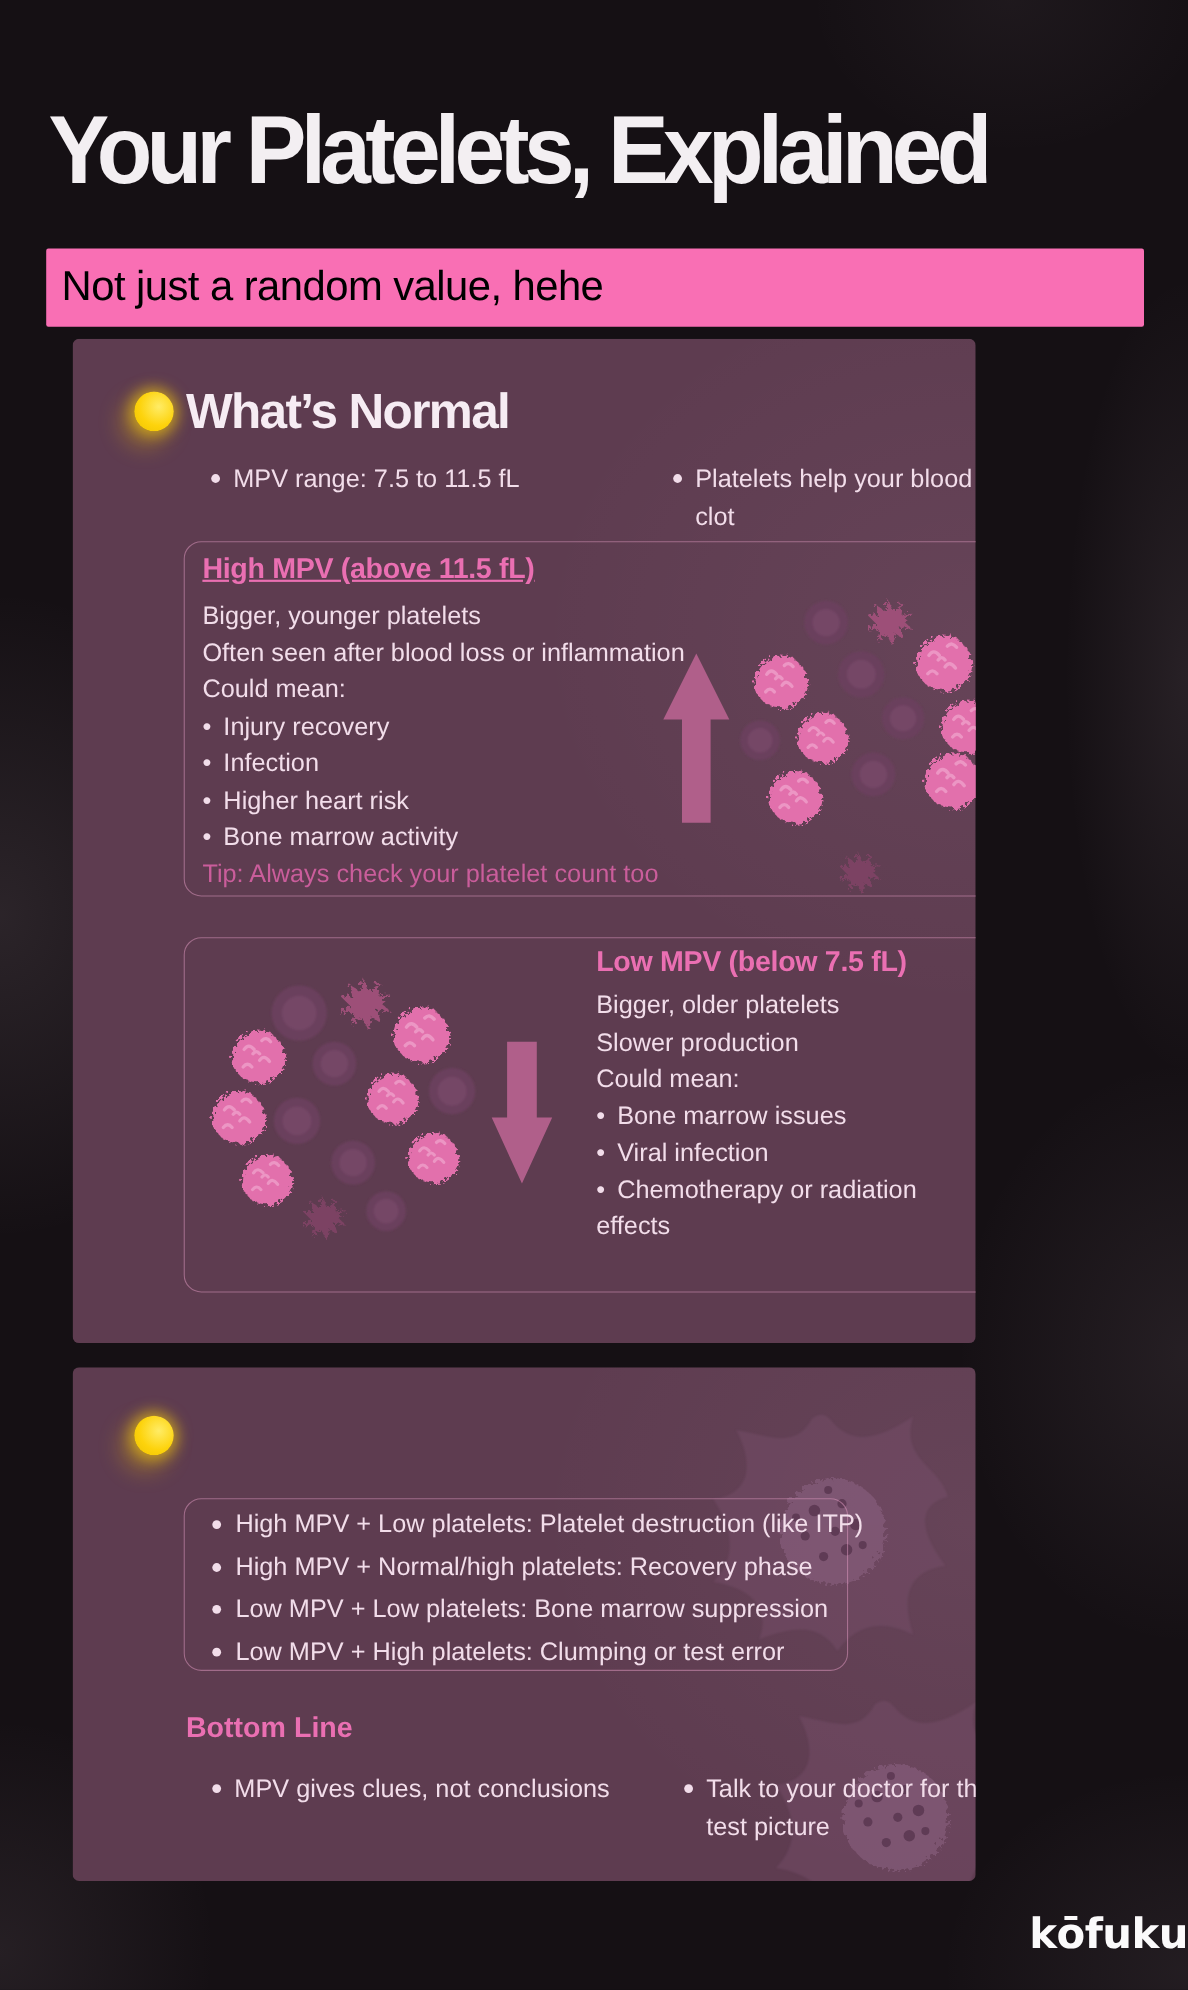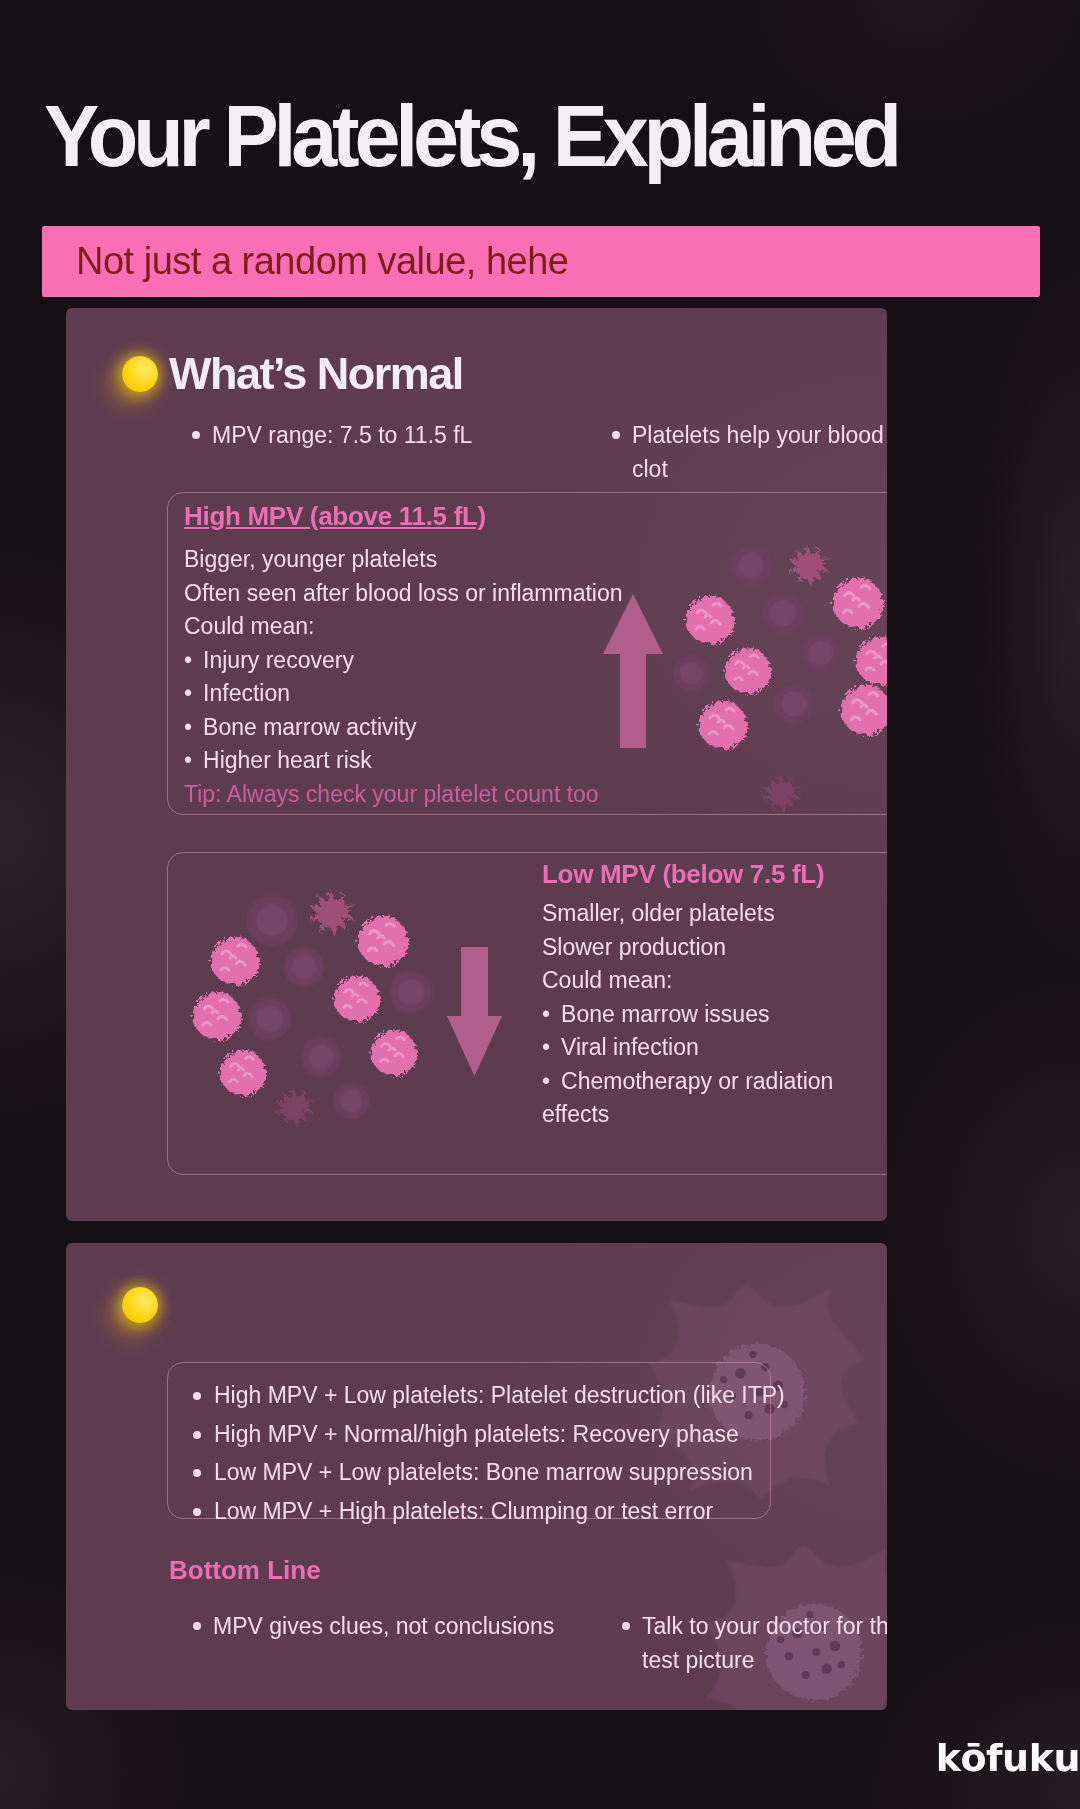--- a/index.html
+++ b/index.html
@@ -17,21 +17,21 @@
   }
   .title{
     position:absolute;left:44px;top:90px;white-space:nowrap;
     font-size:88px;font-weight:700;letter-spacing:-5.5px;color:#f3eff2;
     transform:scaleX(0.94);transform-origin:left top;line-height:1.05;
   }
   .banner{
     position:absolute;left:42px;top:226px;width:998px;height:71px;border-radius:2px;
     background:#f96fb4;display:flex;align-items:center;
   }
-  .banner span{margin-left:34px;font-size:38px;font-weight:500;color:#7f1d1d;letter-spacing:-0.5px;}
+  .banner span{margin-left:14px;font-size:38px;font-weight:500;color:#000000;letter-spacing:-0.5px;}
   .card{
     position:absolute;left:66px;width:821px;border-radius:6px;overflow:hidden;
     background:
       radial-gradient(620px 520px at 100% 30%, rgba(255,215,240,0.05), transparent 65%),
       #5e3c50;
   }
   #card1{top:308px;height:913px;}
   #card2{top:1243px;height:467px;}
   .glow-dot{
     position:absolute;width:36px;height:36px;border-radius:50%;
@@ -51,21 +51,21 @@
     position:absolute;width:745px;height:323px;border:1.5px solid rgba(228,156,196,0.5);
     border-radius:16px;box-sizing:border-box;
   }
   .panel-h{position:absolute;font-size:26px;font-weight:700;color:#ea6fb2;letter-spacing:-0.3px;white-space:nowrap;}
   .stack{position:absolute;font-size:23px;line-height:33.5px;color:#f2ddea;}
   .stack .mb::before{content:"•";margin-right:11px;}
   .tip{color:#ca5d9b;}
   .ill{position:absolute;}
   .combo-box{
     position:absolute;left:101px;top:119px;width:604px;height:157px;box-sizing:border-box;
-    border:1.5px solid rgba(228,156,196,0.5);border-radius:16px;padding-top:13px;
+    border:1.5px solid rgba(228,156,196,0.5);border-radius:16px;padding-top:3px;
   }
   .combo-row{position:relative;padding-left:46px;line-height:38.6px;font-size:23px;color:#f2ddea;white-space:nowrap;}
   .combo-row::before{content:"";position:absolute;left:25px;top:16px;width:8px;height:8px;border-radius:50%;background:#f2ddea;}
   .bottom-line{position:absolute;left:103px;top:312px;font-size:26px;font-weight:700;color:#ea6fb2;}
   .logo{position:absolute;left:0;top:1736px;width:100%;text-align:right;
     font-size:38px;font-weight:700;letter-spacing:-0.5px;color:#fbfafb;font-family:"DejaVu Sans","Liberation Sans",sans-serif;}
   .bg-megas{position:absolute;right:0;top:0;}
 </style>
 </head>
 <body>
@@ -135,22 +135,22 @@
     <div class="bullet" style="left:546px;top:110px;">Platelets help your blood clot</div>
 
     <div class="panel" style="left:101px;top:184px;">
       <div class="panel-h" style="left:16px;top:8px;text-decoration:underline;">High MPV (above 11.5 fL)</div>
       <div class="stack" style="left:16px;top:50px;width:445px;">
         <div>Bigger, younger platelets</div>
         <div>Often seen after blood loss or inflammation</div>
         <div>Could mean:</div>
         <div class="mb">Injury recovery</div>
         <div class="mb">Infection</div>
+        <div class="mb">Higher heart risk</div>
         <div class="mb">Bone marrow activity</div>
-        <div class="mb">Higher heart risk</div>
         <div class="tip">Tip: Always check your platelet count too</div>
       </div>
       <svg class="ill" style="left:420px;top:40px;" width="320" height="282" viewBox="0 0 320 282">
         <path d="M45,61 L75,121 L58,121 L58,215 L32,215 L32,121 L15,121 Z" fill="#b05f8a"></path>
         <use href="#plt-d" x="136.5" y="6.5" width="53" height="53"></use>
         <use href="#plt-star" x="193" y="6" width="50" height="50" fill="#9d5078"></use>
         <use href="#plt-b" x="88" y="53" width="64" height="64"></use>
         <use href="#plt-d" x="167" y="52" width="56" height="56"></use>
         <use href="#plt-b" x="234.5" y="34.5" width="67" height="67"></use>
         <use href="#plt-d" x="207.5" y="94.5" width="51" height="51"></use>
@@ -177,21 +177,21 @@
         <use href="#plt-d" x="58" y="110" width="56" height="56"></use>
         <use href="#plt-d" x="110.5" y="149.5" width="53" height="53"></use>
         <use href="#plt-b" x="177.5" y="139.5" width="61" height="61"></use>
         <use href="#plt-b" x="26.5" y="159.5" width="61" height="61"></use>
         <use href="#plt-star" x="84" y="201" width="48" height="48" fill="#7c4263"></use>
         <use href="#plt-d" x="143" y="196" width="48" height="48"></use>
         <path d="M277,66 L304,66 L304,135 L318,135 L290.5,195 L263,135 L277,135 Z" fill="#b05f8a"></path>
       </svg>
       <div class="panel-h" style="left:374px;top:6px;">Low MPV (below 7.5 fL)</div>
       <div class="stack" style="left:374px;top:44px;width:362px;">
-        <div>Smaller, older platelets</div>
+        <div>Bigger, older platelets</div>
         <div>Slower production</div>
         <div>Could mean:</div>
         <div class="mb">Bone marrow issues</div>
         <div class="mb">Viral infection</div>
         <div class="mb">Chemotherapy or radiation effects</div>
       </div>
     </div>
   </div>
 
   <div class="card" id="card2">

